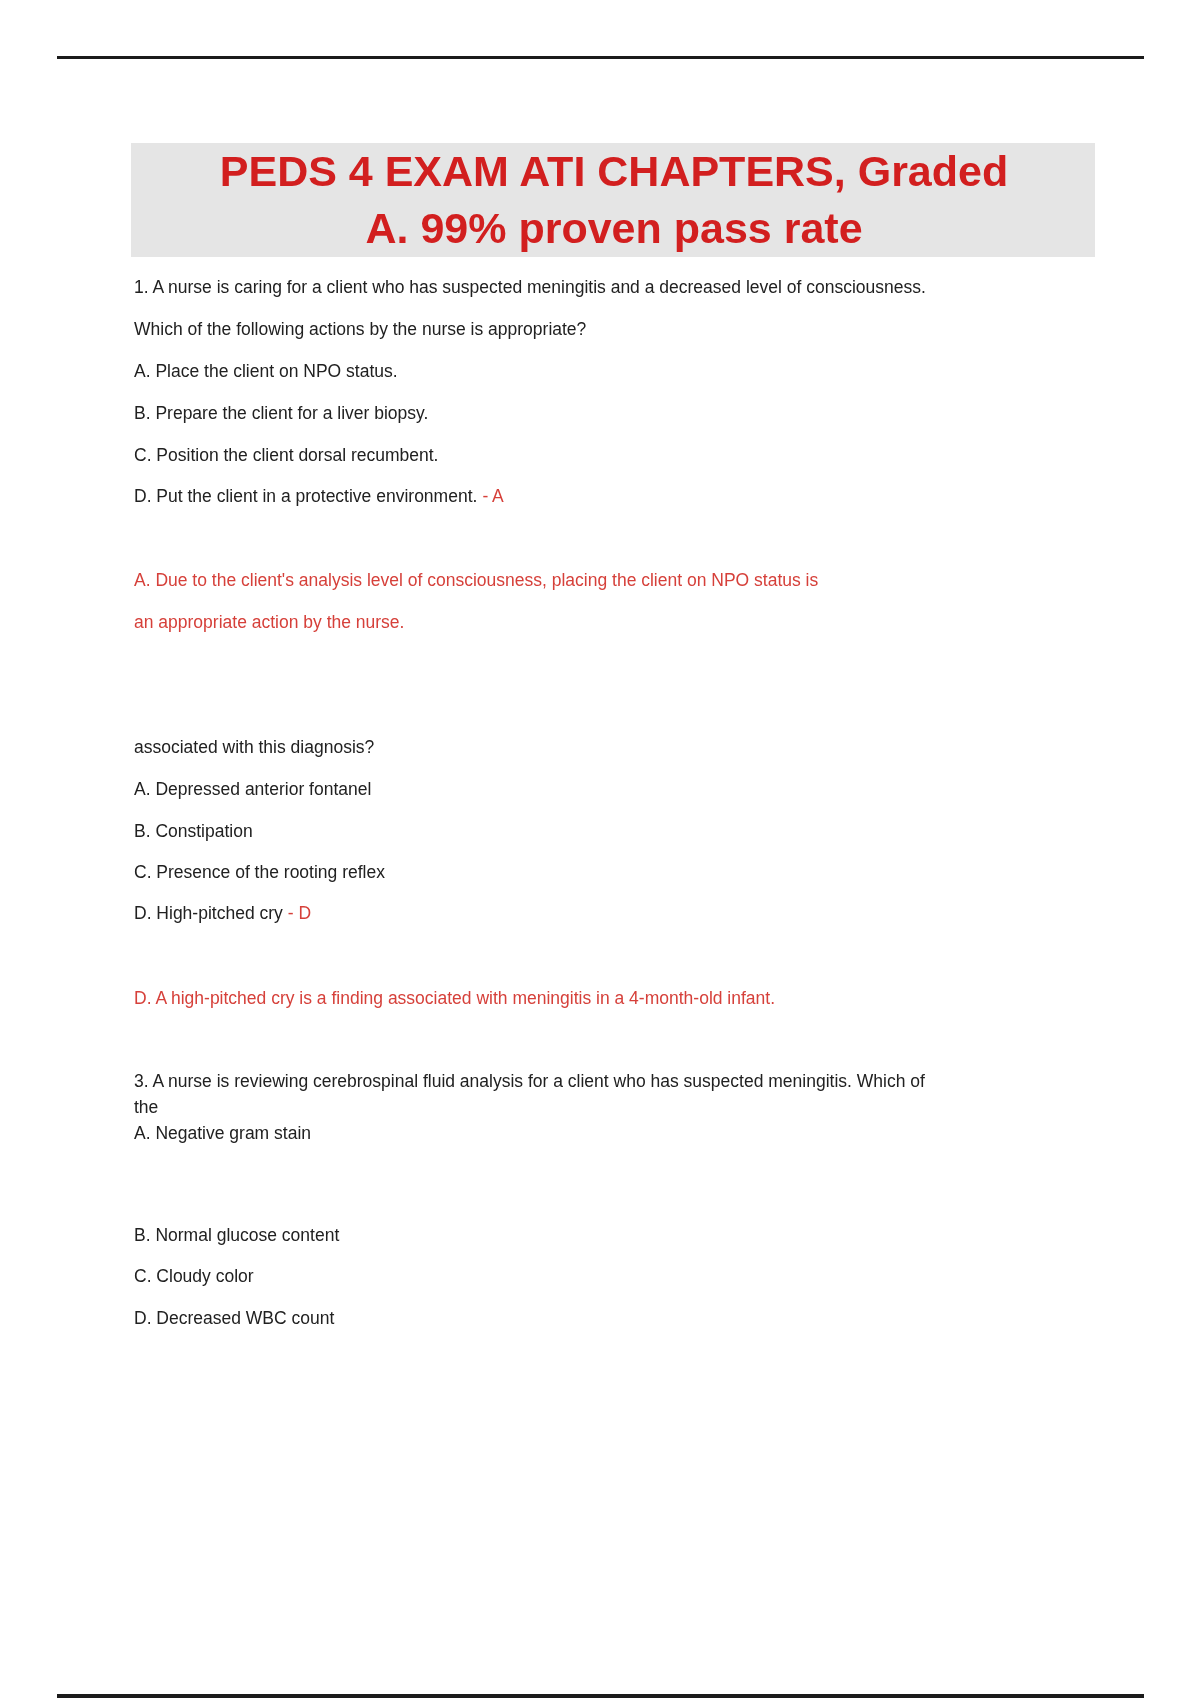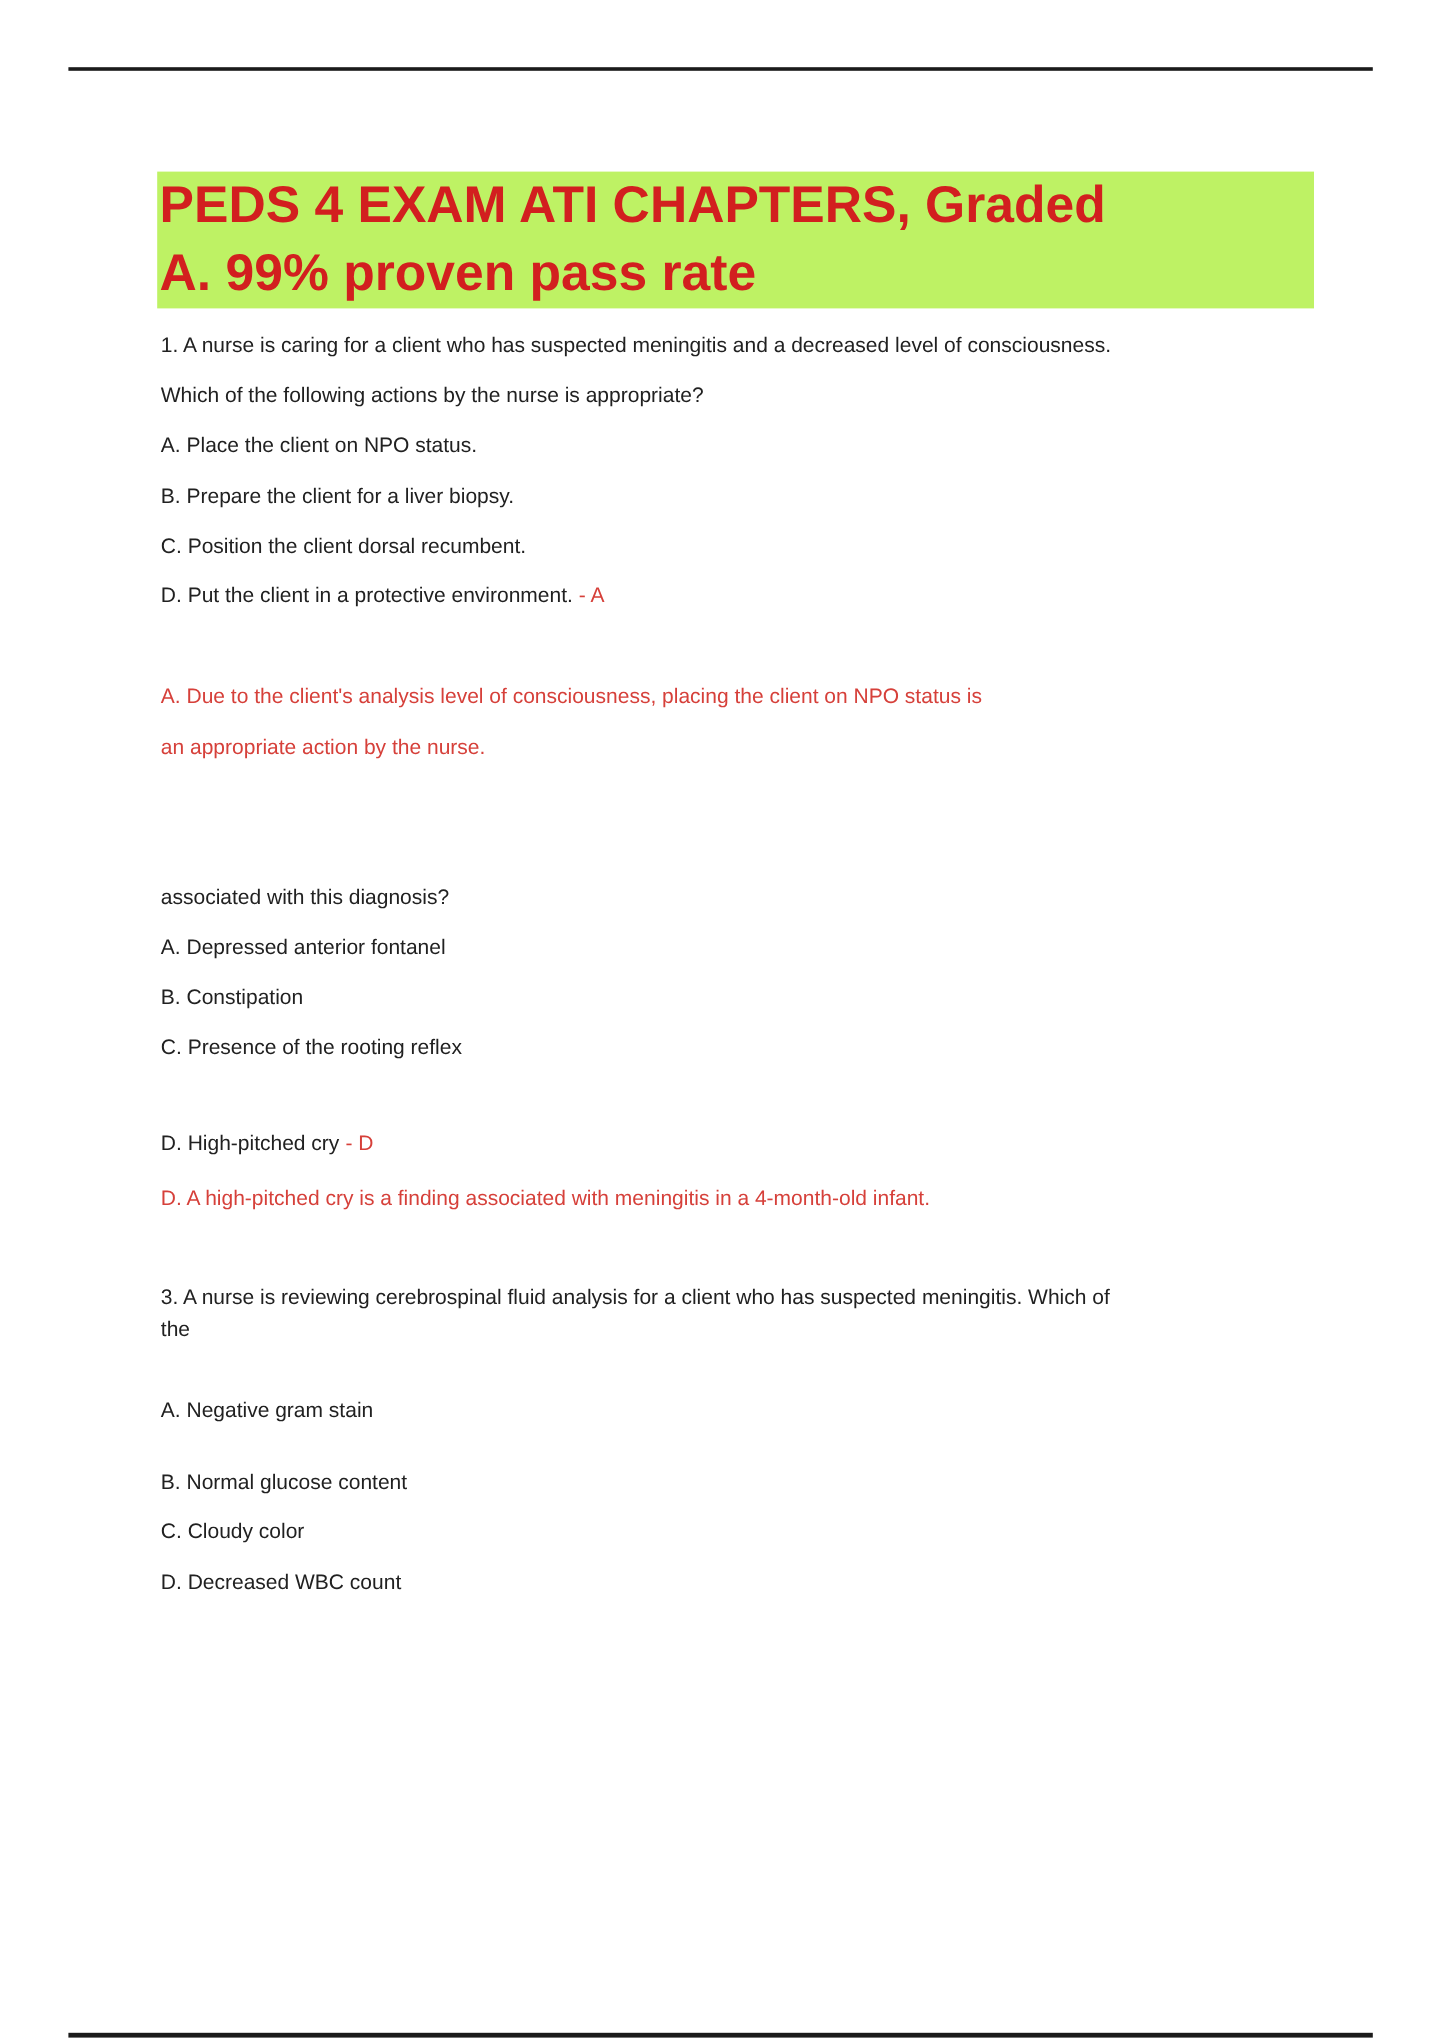--- a/index.html
+++ b/index.html
@@ -30,22 +30,23 @@
   }
   .rule-bottom {
     top: 1694px;
     height: 4px;
   }
   .title-box {
     position: absolute;
     left: 131px;
     top: 143px;
     width: 962px;
-    background: #bef264;
+    background: #e5e5e5;
     padding: 0 0 0 2px;
+    text-align: center;
   }
   .title-box h1 {
     margin: 0;
     font-size: 43px;
     line-height: 57px;
     font-weight: bold;
     color: #d21f1f;
     letter-spacing: 0px;
   }
   .title-box h1 .tline {
@@ -88,25 +89,25 @@
   <p class="line" style="top:402px">B. Prepare the client for a liver biopsy.</p>
   <p class="line" style="top:444px">C. Position the client dorsal recumbent.</p>
   <p class="line" style="top:485px"><span>D. Put the client in a protective environment.</span><span class="red ans">- A</span></p>
   <p class="line red" style="top:569px">A. Due to the client's analysis level of consciousness, placing the client on NPO status is</p>
   <p class="line red" style="top:611px">an appropriate action by the nurse.</p>
 
   <p class="line" style="top:736px">associated with this diagnosis?</p>
   <p class="line" style="top:778px">A. Depressed anterior fontanel</p>
   <p class="line" style="top:820px">B. Constipation</p>
   <p class="line" style="top:861px">C. Presence of the rooting reflex</p>
-  <p class="line" style="top:941px"><span>D. High-pitched cry</span><span class="red ans">- D</span></p>
+  <p class="line" style="top:902px"><span>D. High-pitched cry</span><span class="red ans">- D</span></p>
   <p class="line red" style="top:987px">D. A high-pitched cry is a finding associated with meningitis in a 4-month-old infant.</p>
 
   <p class="line" style="top:1070px">3. A nurse is reviewing cerebrospinal fluid analysis for a client who has suspected meningitis. Which of</p>
   <p class="line" style="top:1096px">the</p>
-  <p class="line" style="top:1164px">A. Negative gram stain</p>
+  <p class="line" style="top:1122px">A. Negative gram stain</p>
   <p class="line" style="top:1224px">B. Normal glucose content</p>
   <p class="line" style="top:1265px">C. Cloudy color</p>
   <p class="line" style="top:1307px">D. Decreased WBC count</p>
 
   <div class="rule rule-bottom"></div>
 
 </div>
 
 </body></html>

